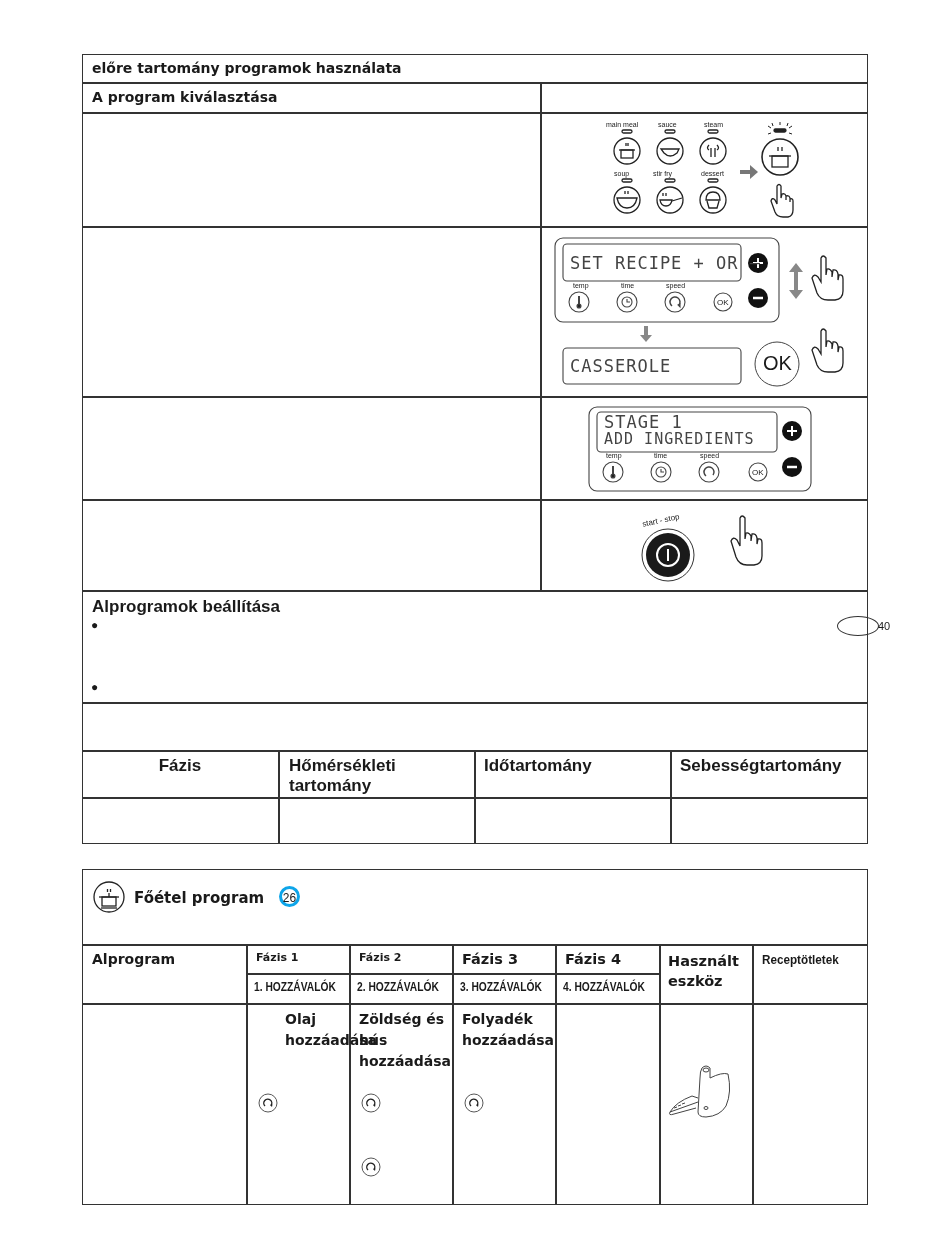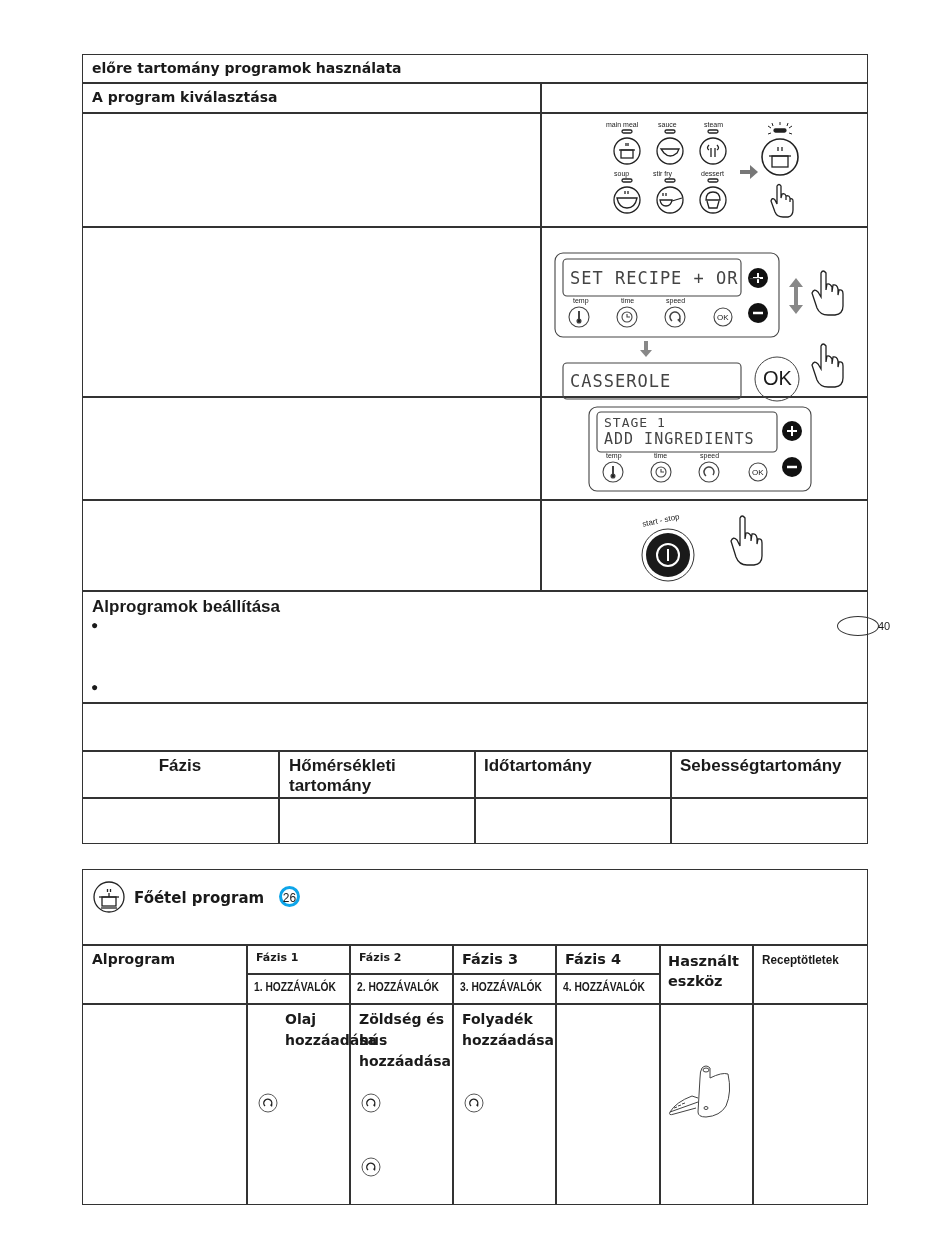--- a/index.html
+++ b/index.html
@@ -112,21 +112,21 @@
             <line x1="182" y1="29" x2="182" y2="33"></line>
         </g>
 
         <g stroke-width="1.3">
           <path d="M177 68 L177 86 L175 82 Q172 79 171 83 L175 94 Q177 99 183 99 L188 99 Q193 98 193 92 L193 83 Q193 80 190 81 L190 84 L190 80 Q189 77 186 78 L186 82 L186 78 Q185 75 182 76 L181 80 L181 68 Q179 65 177 68 Z"></path>
         </g>
       </g>
     </svg>
   </div>
 
-  <div class="abs" style="left:553px;top:251px;width:305px;height:155px;text-align:center;">
+  <div class="abs" style="left:553px;top:236px;width:305px;height:155px;text-align:center;">
     <svg class="abs" style="left:0;top:0;" width="305" height="155" viewBox="0 0 305 155">
       <g fill="none" stroke="#444" stroke-width="1.1">
         <rect x="2" y="2" width="224" height="84" rx="8"></rect>
         <rect x="10" y="8" width="178" height="37" rx="4"></rect>
         <circle cx="26" cy="66" r="10"></circle>
           <circle cx="74" cy="66" r="10"></circle>
           <circle cx="122" cy="66" r="10"></circle>
           <circle cx="170" cy="66" r="9"></circle>
         <g>
             <line x1="26" y1="60" x2="26" y2="69" stroke-width="2"></line>
@@ -196,21 +196,21 @@
       </g>
       <g>
           <circle cx="204" cy="25" r="10" fill="#111"></circle>
           <path d="M199 25 h10 M204 20 v10" stroke="#fff" stroke-width="2"></path>
         </g>
       <g>
           <circle cx="204" cy="61" r="10" fill="#111"></circle>
           <path d="M199 61 h10" stroke="#fff" stroke-width="2.5"></path>
         </g>
     </svg>
-    <div class="abs lcd" style="left:16px;top:8px;font-size:13px;line-height:17px;text-align:right;">STAGE 1</div>
+    <div class="abs lcd" style="left:16px;top:8px;font-size:17px;line-height:17px;text-align:right;">STAGE 1</div>
     <div class="abs lcd" style="left:16px;top:25px;font-size:15px;line-height:17px;">ADD INGREDIENTS</div>
     <div class="abs tiny" style="left:18px;top:46px;">temp</div>
     <div class="abs tiny" style="left:66px;top:46px;">time</div>
     <div class="abs tiny" style="left:112px;top:46px;">speed</div>
     <div class="abs" style="left:164px;top:62px;font-size:8px;">OK</div>
   </div>
 
   <div class="abs" style="left:630px;top:510px;width:150px;height:75px;">
     <svg class="abs" style="left:0;top:0;" width="150" height="75" viewBox="0 0 150 75">
       <circle cx="38" cy="45" r="26" fill="none" stroke="#333" stroke-width="1"></circle>

